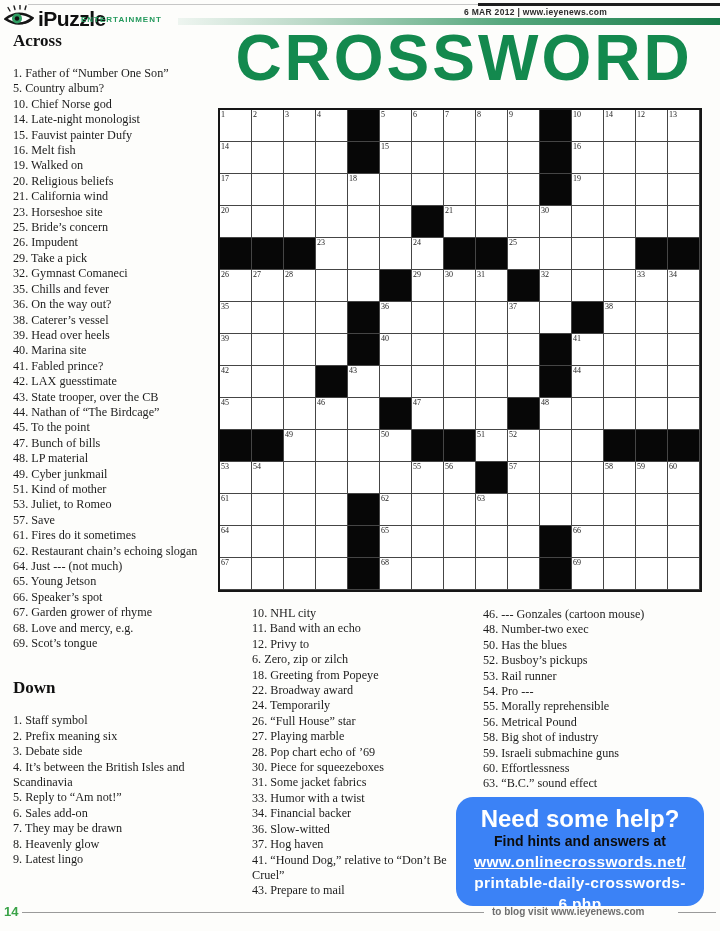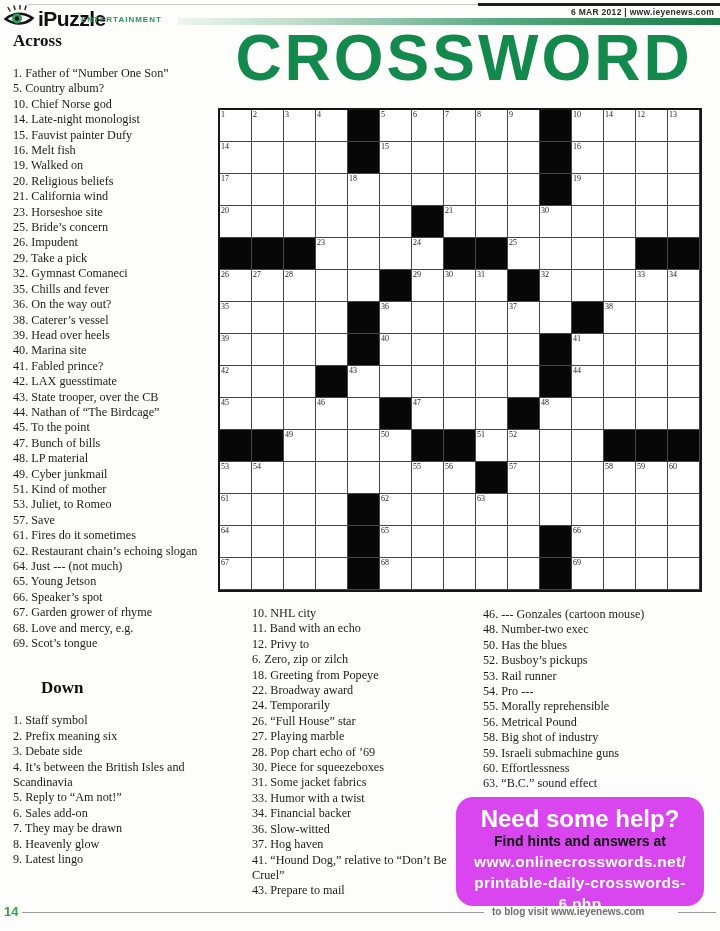--- a/index.html
+++ b/index.html
@@ -10,48 +10,48 @@
   }
   
   .top-rule-left  { position:absolute; top:4px; left:28px; width:450px; height:1px; background:#c6c6c6; }
   .top-rule-right { position:absolute; top:3px; left:478px; width:242px; height:3px; background:#1d1d1d; }
   .logo { position:absolute; top:5px; left:4px; display:flex; align-items:center; gap:4px; }
   .logo-text { font-family:"Liberation Sans", sans-serif; font-weight:bold; font-size:21px; letter-spacing:-0.5px; color:#101010; }
   .section-label { position:absolute; left:81px; top:15px; font-family:"Liberation Sans", sans-serif;
     font-size:8px; font-weight:bold; color:#23995c; letter-spacing:1px; }
   .header-bar { position:absolute; left:178px; top:18px; width:542px; height:7px;
     background:linear-gradient(to right,#eef5f0 0%,#b9d8c6 25%,#57a87e 60%,#177a48 100%); }
-  .date-text { position:absolute; top:7px; right:6px; width:250px; text-align:right;
+  .date-text { position:absolute; top:7px; right:6px; width:250px; text-align:left;
     font-family:"Liberation Sans", sans-serif; font-size:8.5px; font-weight:bold; color:#2b2b2b; letter-spacing:0.3px; }
   
   .title { position:absolute; left:222px; top:26px; width:484px; text-align:center;
     font-family:"Liberation Sans", sans-serif; font-weight:bold; font-size:64px;
     letter-spacing:3px; color:#13894e; line-height:1; }
   
   .grid { position:absolute; left:218px; top:108px; display:grid;
     grid-template-columns:repeat(15,32px); grid-auto-rows:32px;
     border:2px solid #161616; background:#fff; }
   .cell { position:relative; border-right:1px solid #454545; border-bottom:1px solid #454545; background:#fff; }
   .cell.black { background:#070707; }
   .cell .num { position:absolute; top:0px; left:1px; font-size:8px; line-height:9px; color:#222;
     font-family:"Liberation Serif", serif; }
   
   .heading { font-size:17px; font-weight:bold; color:#111; margin:0 0 15px 0; }
   .clue { font-size:12.2px; line-height:15.4px; color:#1c1c1c; }
   .col-left  { position:absolute; left:13px;  top:31px;  width:207px; }
-  .down-head { margin-top:27px;margin-left:28px; }
+  .down-head { margin-top:27px; }
   .col-mid   { position:absolute; left:252px; top:606px; width:212px; }
   .col-right { position:absolute; left:483px; top:607px; width:235px; }
   
   .help { position:absolute; left:456px; top:797px; width:248px; height:109px;
     background:#3da344; border-radius:17px; text-align:center;
     font-family:"Liberation Sans", sans-serif; font-weight:bold; }
   .help-h  { color:#ffffff; font-size:24px; padding-top:9px; line-height:26px; }
   .help-l1 { color:#0c0c0c; font-size:14px; line-height:19px; }
-  .help-l2 { color:#ffffff; font-size:15.5px; line-height:21px; letter-spacing:0.3px; }
+  .help-l2 { color:#ffffff; font-size:15.5px; line-height:21px; letter-spacing:0.3px;text-decoration:underline; }
   .help-l3 { color:#ffffff; font-size:15.5px; line-height:21px; letter-spacing:0.3px; }
   
   .page-num { position:absolute; left:4px; top:904px; color:#3aa348;
     font-family:"Liberation Sans", sans-serif; font-weight:bold; font-size:13px; }
   .footer-rule1 { position:absolute; left:22px; top:912px; width:462px; height:1px; background:#9a9a9a; }
   .footer-text  { position:absolute; left:492px; top:906px; font-family:"Liberation Sans", sans-serif;
     font-size:10px; font-weight:bold; color:#6f6f6f; }
   .footer-rule2 { position:absolute; left:678px; top:912px; width:38px; height:1px; background:#9a9a9a; }
 </style>
 </head>
@@ -541,21 +541,21 @@
         <div class="clue">54. Pro ---</div>
         <div class="clue">55. Morally reprehensible</div>
         <div class="clue">56. Metrical Pound</div>
         <div class="clue">58. Big shot of industry</div>
         <div class="clue">59. Israeli submachine guns</div>
         <div class="clue">60. Effortlessness</div>
         <div class="clue">63. “B.C.” sound effect</div>
       </div>
   </div>
 
-  <div class="help" style="background: #d946ef;">
+  <div class="help" style="background: #3b82f6;">
     <div class="help-h">Need some help?</div>
     <div class="help-l1">Find hints and answers at</div>
     <div class="help-l2">www.onlinecrosswords.net/</div>
     <div class="help-l3">printable-daily-crosswords-6.php</div>
   </div>
 
   <div class="page-num" style="color: rgb(58, 163, 72);">14</div>
   <div class="footer-rule1"></div>
   <div class="footer-text">to blog visit www.ieyenews.com</div>
   <div class="footer-rule2"></div>

